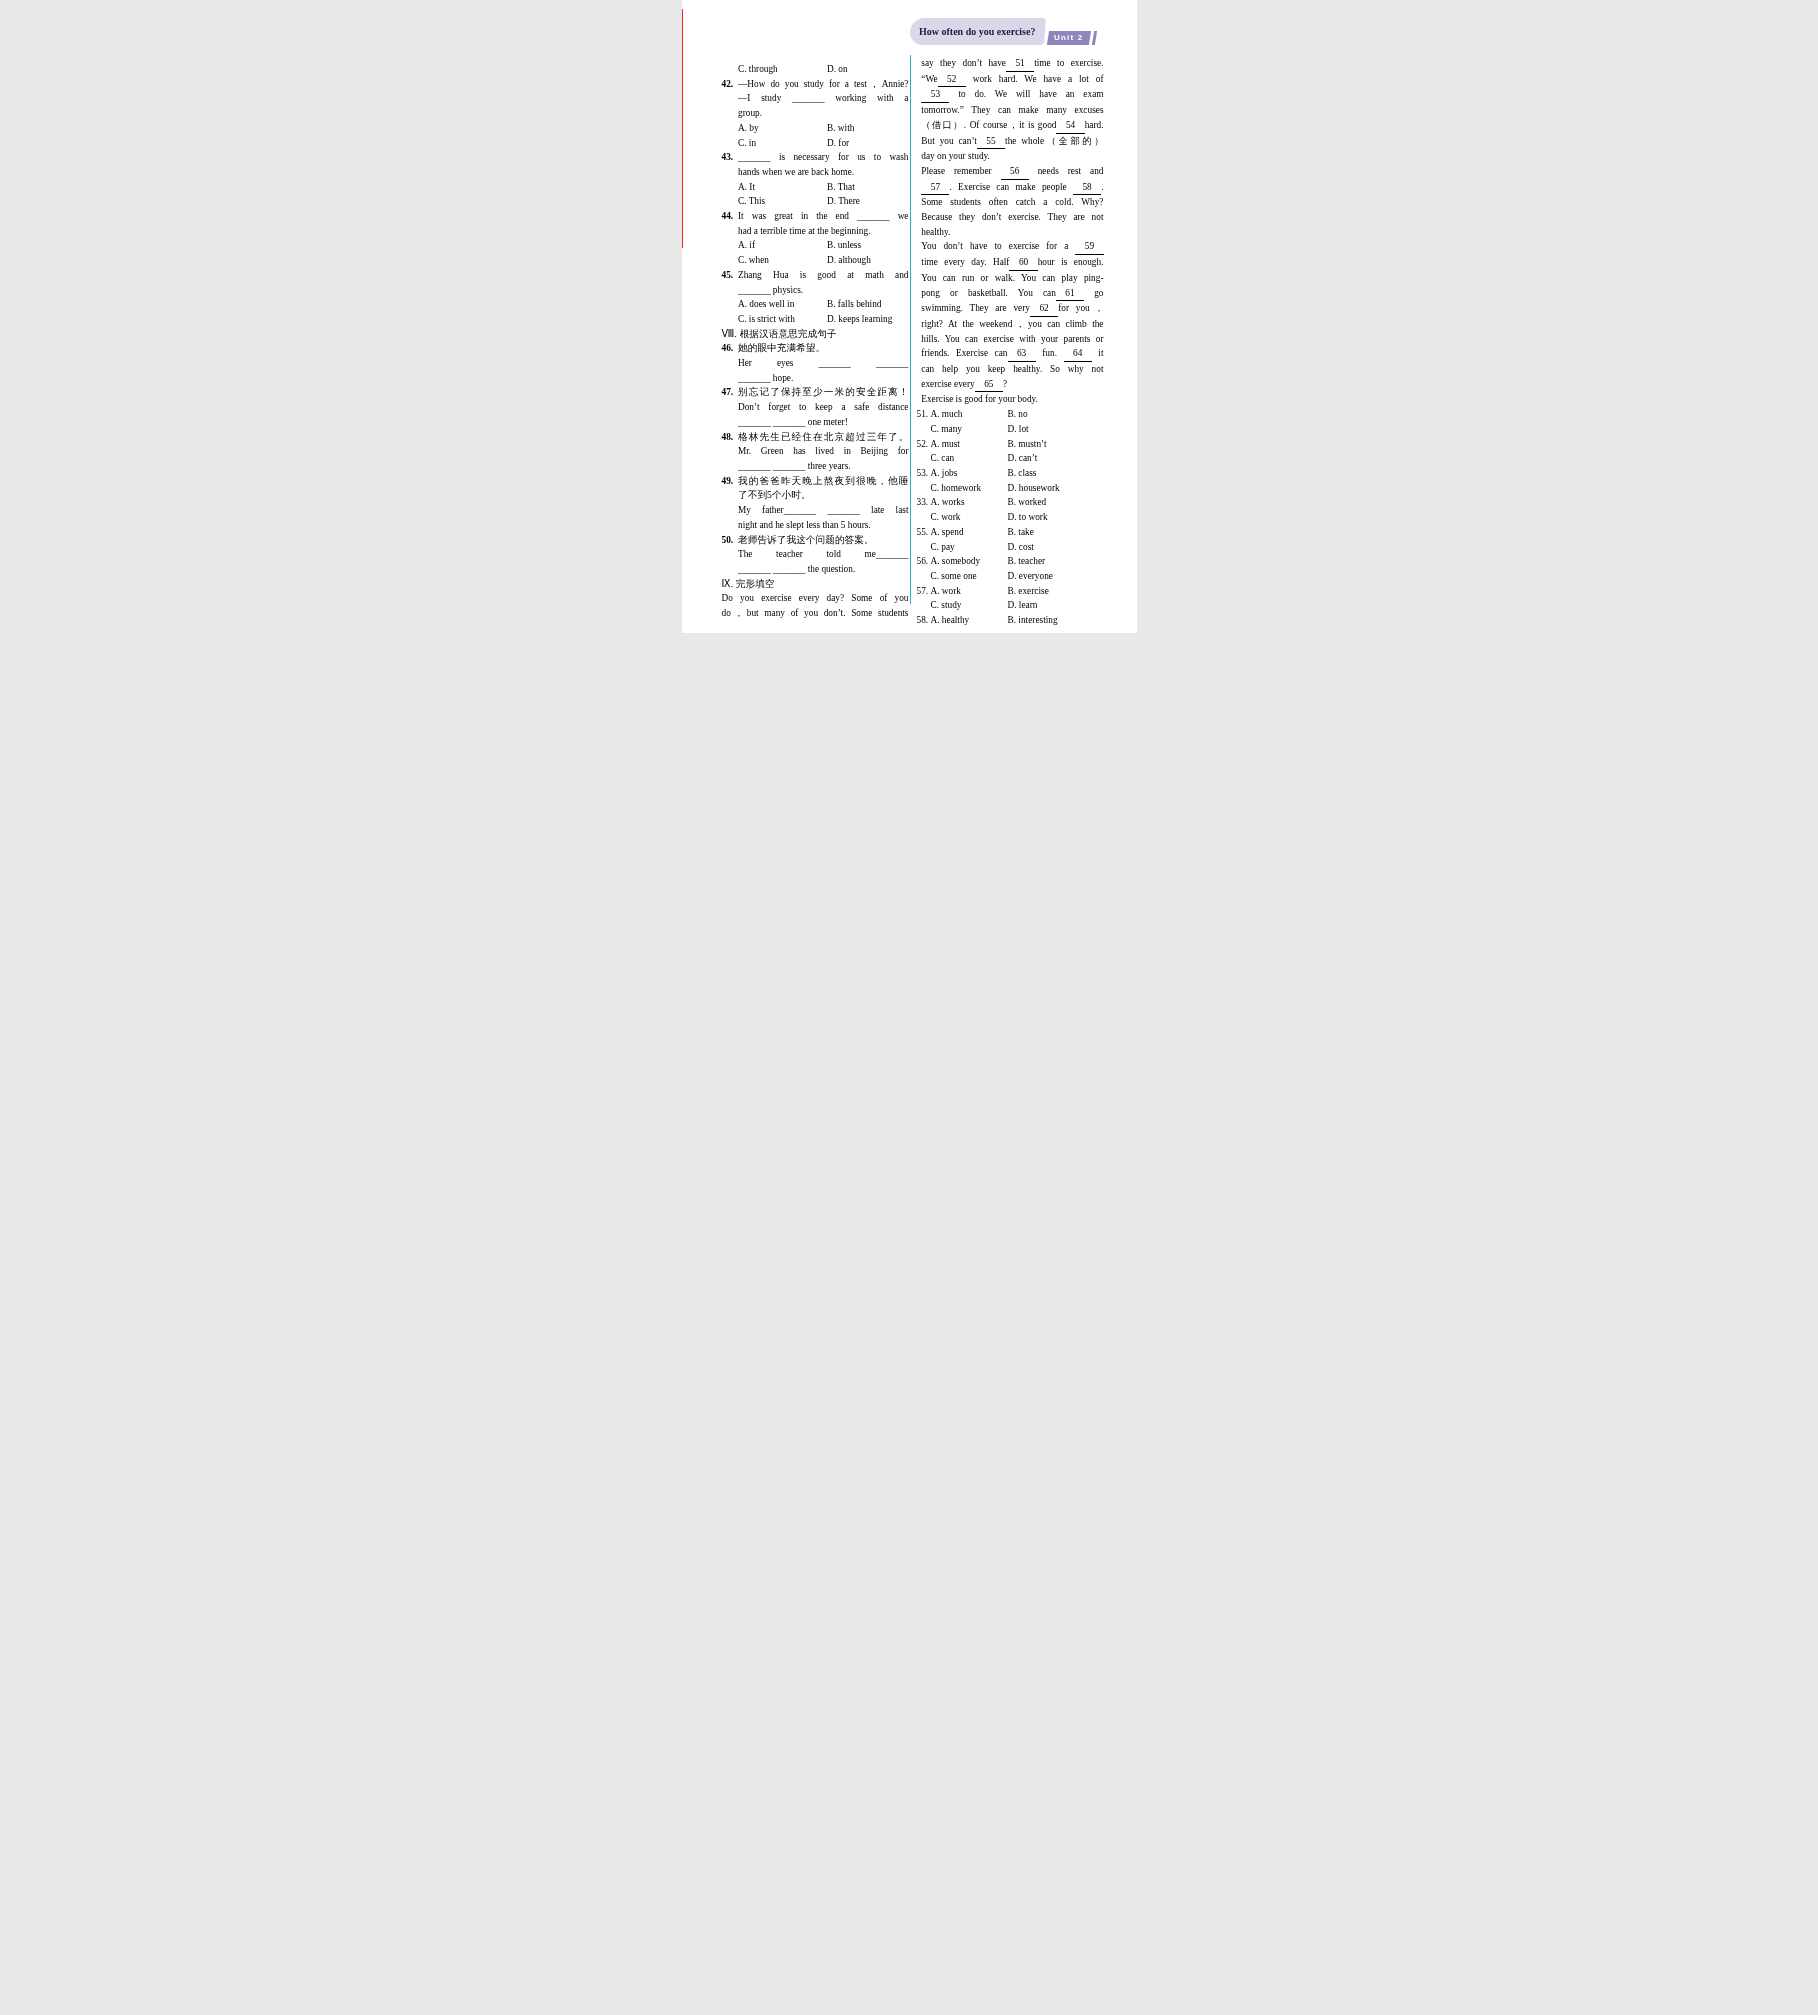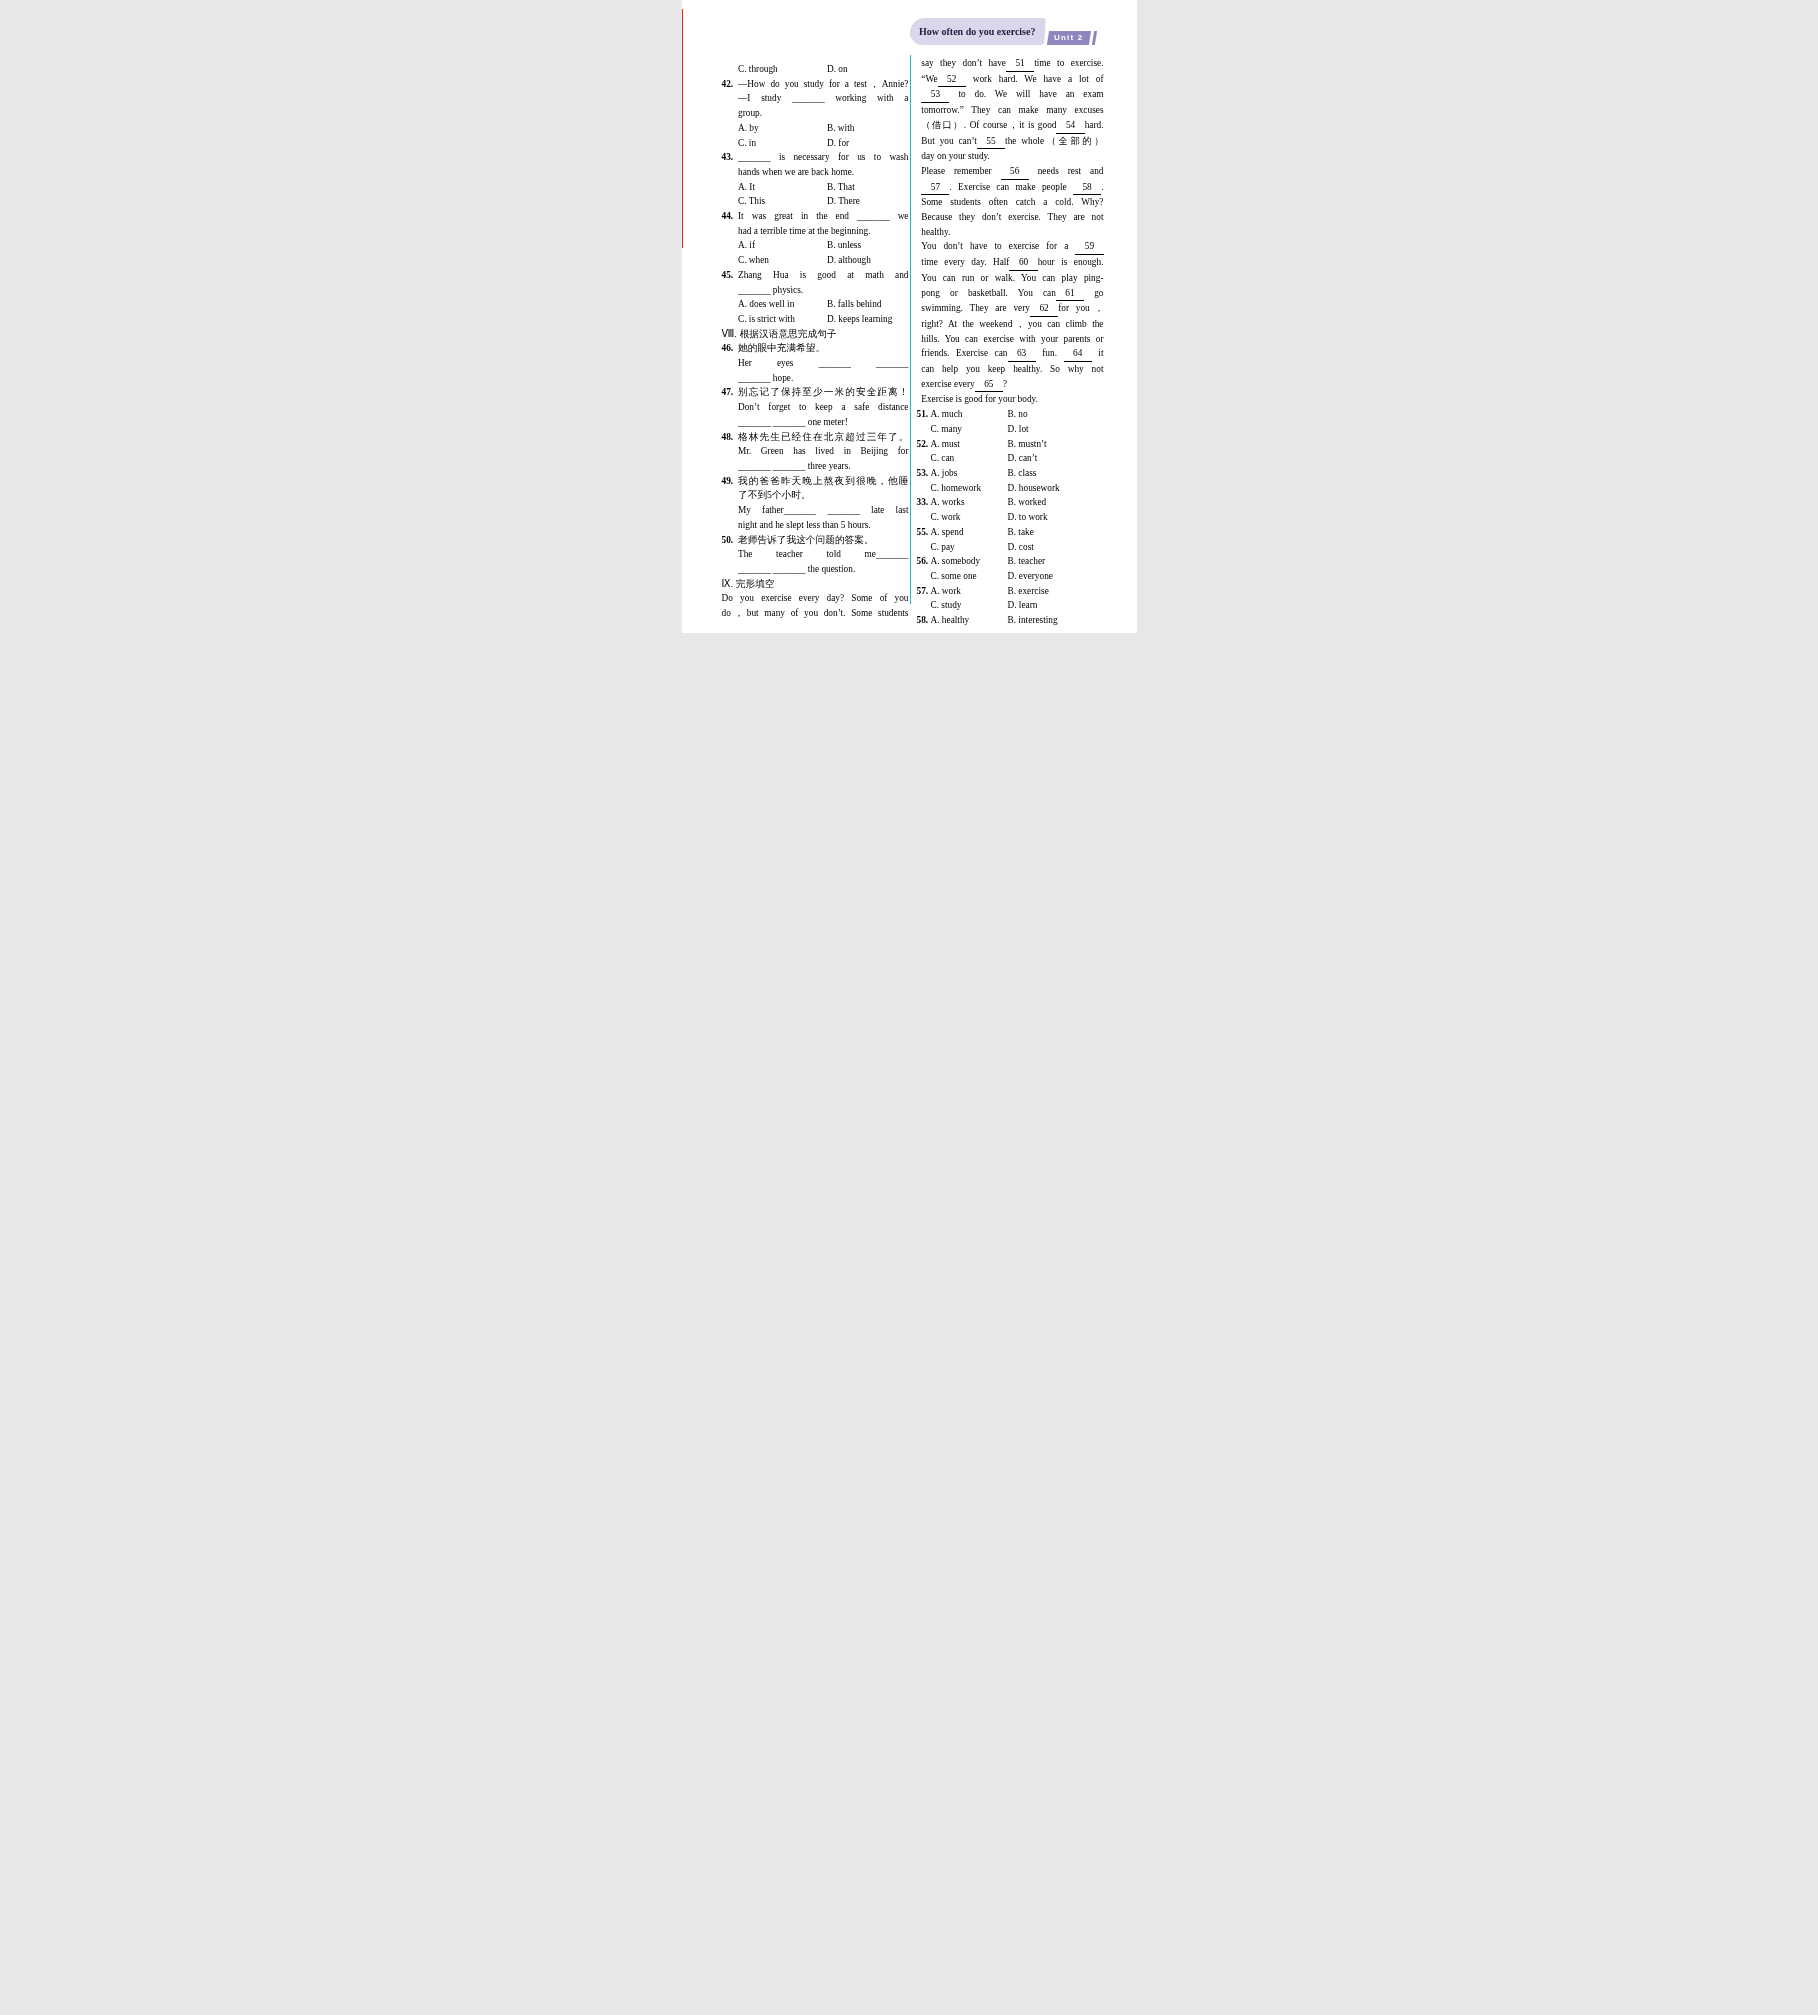--- a/index.html
+++ b/index.html
@@ -23,21 +23,21 @@
   .cn{font-size:9.7px;}
   .q{position:relative;padding-left:16.5px;}
   .q .qnum{position:absolute;left:0;top:0;font-weight:bold;line-height:14.7px;}
   .optgrid{display:grid;grid-template-columns:89px 1fr;}
   .section{font-family:"Liberation Sans","DejaVu Sans",sans-serif;font-weight:normal;font-size:9.7px;
            min-height:14.7px;line-height:14.7px;}
   .rpara{padding-left:4.8px;}
   .cblank{display:inline-block;min-width:21px;padding:0 3.6px;border-bottom:0.8px solid #000;
           text-align:left;text-align-last:center;}
   .oline{display:flex;}
-  .oline .onum{width:14px;flex:none;font-weight:bold;}
+  .oline .onum{width:14px;flex:none;font-weight:normal;}
   .oline .oa{width:77px;flex:none;}
   .oline .ob{flex:1;}
 </style>
 </head>
 <body>
 
 <div id="page">
   <div class="edge-line" style="background: rgb(244, 39, 24);"></div>
 
   <div class="banner" style="background: rgb(219, 215, 234);">

